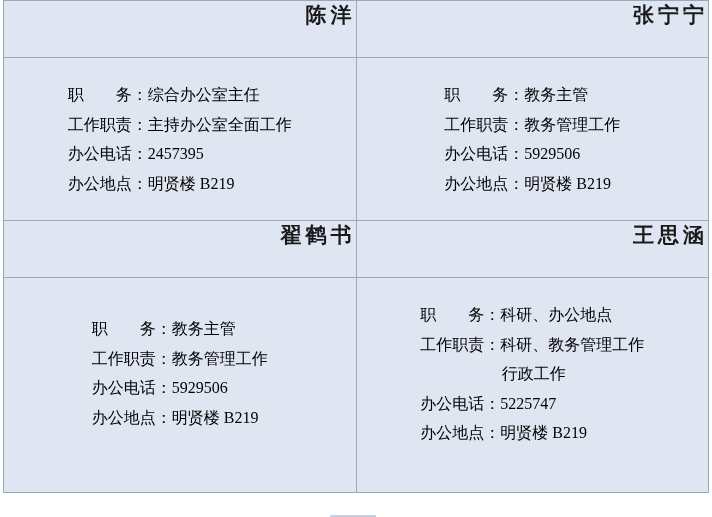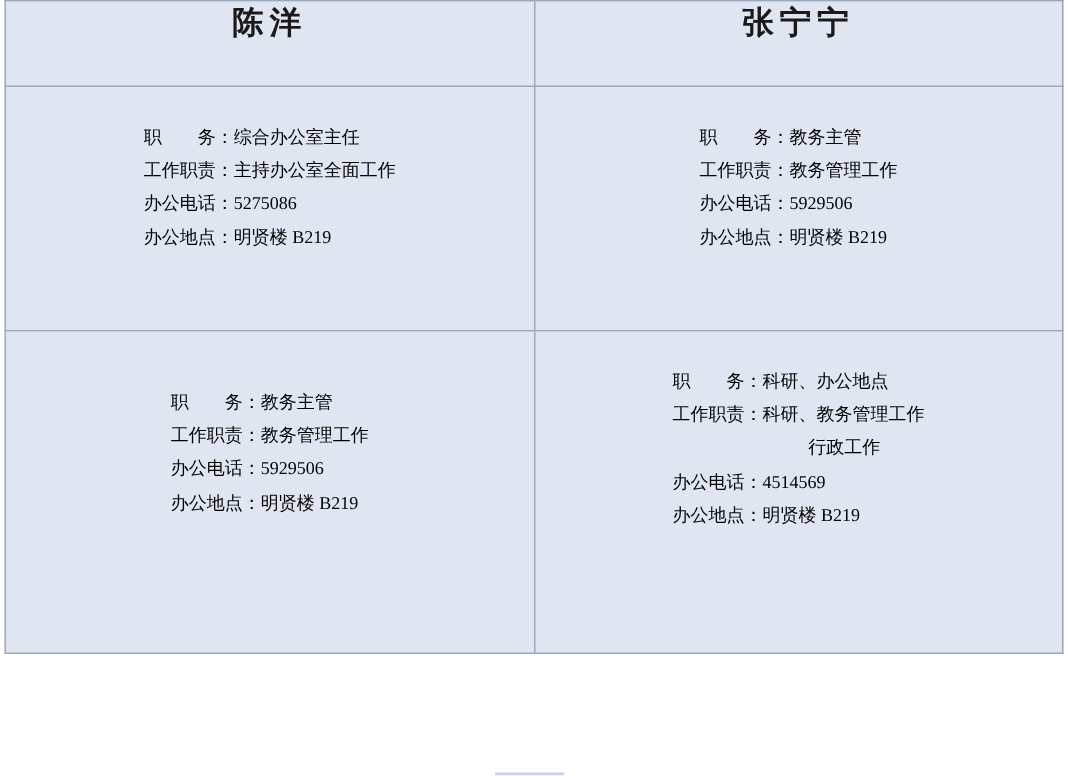--- a/index.html
+++ b/index.html
@@ -27,21 +27,21 @@
     table-layout: fixed;
   }
   table.staff-table td {
     border: 1px solid #9aa7bd;
     background: #dfe6f2;
     vertical-align: top;
     padding: 0;
   }
   td.name-cell {
     height: 56px;
-    text-align: center;
+    text-align: right;
     vertical-align: middle;
     background: #dfe6f2;
   }
   .name-text {
     font-size: 21px;
     font-weight: bold;
     letter-spacing: 4px;
     color: #1a1a1a;
     font-family: "Liberation Serif", "DejaVu Serif", serif;
   }
@@ -56,41 +56,40 @@
   .info-block {
     padding: 22px 0 0 0;
     display: block;
   }
   .info-block.center-pad {
     padding-top: 36px;
   }
   .info-list {
     display: inline-block;
     text-align: left;
-    font-size: 12px;
+    font-size: 16px;
     line-height: 1.85;
   }
   .info-wrap {
     text-align: center;
   }
   .info-row {
     white-space: nowrap;
   }
   .label {
     display: inline-block;
   }
   .label-spaced {
     letter-spacing: 0;
   }
   .value {
     display: inline-block;
   }
   .sub-row {
     white-space: nowrap;
-    text-align: center;
   }
   .sub-indent {
     display: inline-block;
     width: 5.1em;
   }
   .footer-tick {
     position: absolute;
     left: 330px;
     bottom: 0;
     width: 46px;
@@ -117,21 +116,21 @@
         <div class="info-block">
           <div class="info-wrap">
             <div class="info-list">
               <div class="info-row">
                 <span class="label label-spaced">职　　务：</span><span class="value">综合办公室主任</span>
               </div>
               <div class="info-row">
                 <span class="label">工作职责：</span><span class="value">主持办公室全面工作</span>
               </div>
               <div class="info-row">
-                <span class="label">办公电话：</span><span class="value">5275086</span>
+                <span class="label">办公电话：</span><span class="value">2457395</span>
               </div>
               <div class="info-row">
                 <span class="label">办公地点：</span><span class="value">明贤楼 B219</span>
               </div>
             </div>
           </div>
         </div>
       </td>
       <td class="body-cell">
         <div class="info-block">
@@ -145,20 +144,28 @@
               </div>
               <div class="info-row">
                 <span class="label">办公电话：</span><span class="value">5929506</span>
               </div>
               <div class="info-row">
                 <span class="label">办公地点：</span><span class="value">明贤楼 B219</span>
               </div>
             </div>
           </div>
         </div>
+      </td>
+    </tr>
+    <tr>
+      <td class="name-cell">
+        <span class="name-text">翟鹤书</span>
+      </td>
+      <td class="name-cell">
+        <span class="name-text">王思涵</span>
       </td>
     </tr>
     <tr>
       <td class="body-cell-tall">
         <div class="info-block center-pad">
           <div class="info-wrap">
             <div class="info-list">
               <div class="info-row">
                 <span class="label label-spaced">职　　务：</span><span class="value">教务主管</span>
               </div>
@@ -182,21 +189,21 @@
               <div class="info-row">
                 <span class="label label-spaced">职　　务：</span><span class="value">科研、办公地点</span>
               </div>
               <div class="info-row">
                 <span class="label">工作职责：</span><span class="value">科研、教务管理工作</span>
               </div>
               <div class="sub-row">
                 <span class="sub-indent"></span><span class="value">行政工作</span>
               </div>
               <div class="info-row">
-                <span class="label">办公电话：</span><span class="value">4514569</span>
+                <span class="label">办公电话：</span><span class="value">5225747</span>
               </div>
               <div class="info-row">
                 <span class="label">办公地点：</span><span class="value">明贤楼 B219</span>
               </div>
             </div>
           </div>
         </div>
       </td>
     </tr>
   </tbody>

